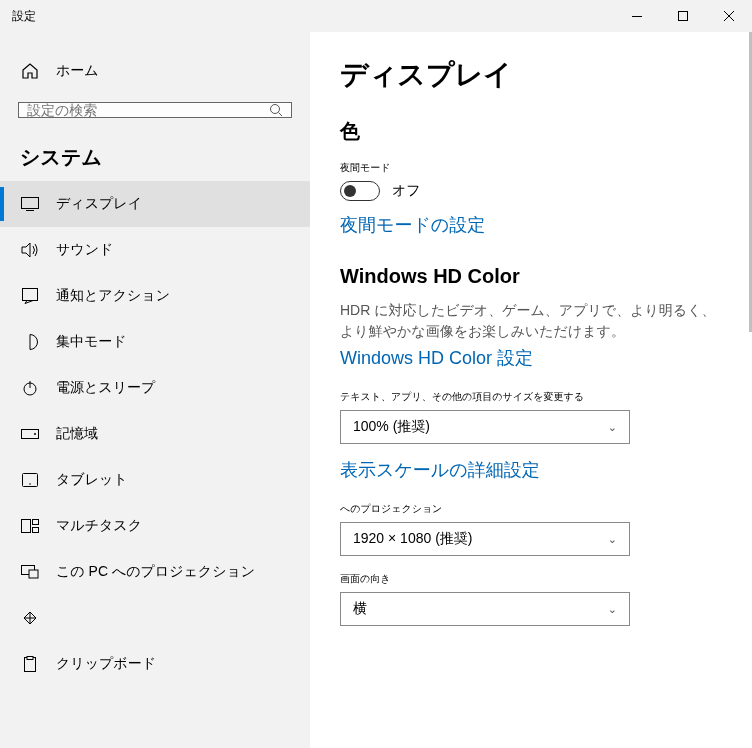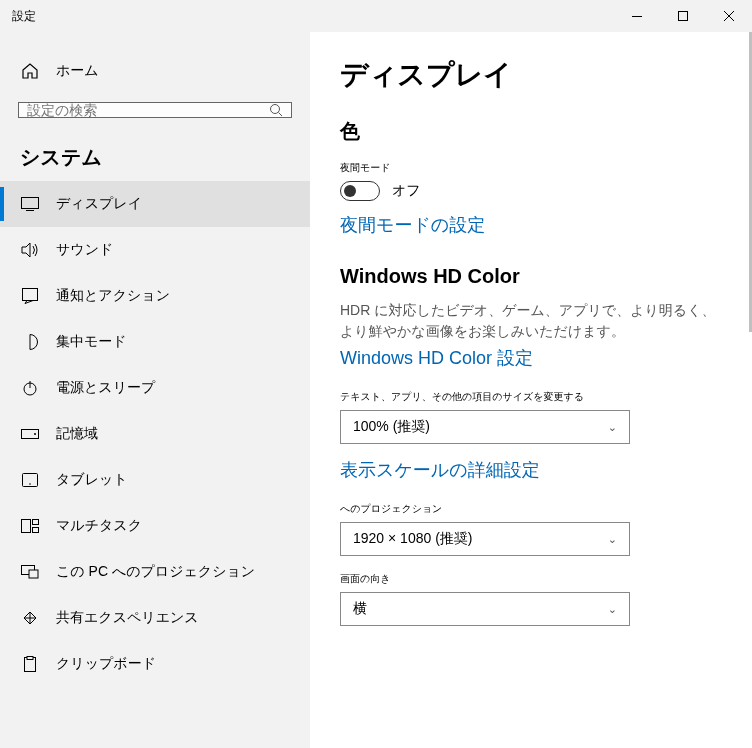--- a/index.html
+++ b/index.html
@@ -261,21 +261,20 @@
           </svg>
         </span>
       <span>この PC へのプロジェクション</span>
     </div>
     <div class="nav-item">
       <span class="icon">
           <svg width="16" height="16" viewBox="0 0 16 16">
             <path d="M2 8 L8 2 M2 8 L8 14 M14 8 L8 2 M14 8 L8 14 M8 2 L8 14 M2 8 L14 8" stroke="#000" fill="none"></path>
           </svg>
         </span>
-      <span>共有エクスペリエンス</span>
     </div>
     <div class="nav-item">
       <span class="icon">
           <svg width="14" height="16" viewBox="0 0 14 16">
             <rect x="1.5" y="1.5" width="11" height="14" fill="none" stroke="#000"></rect>
             <rect x="4" y="0.5" width="6" height="3" fill="#f2f2f2" stroke="#000"></rect>
           </svg>
         </span>
       <span>クリップボード</span>
     </div>

